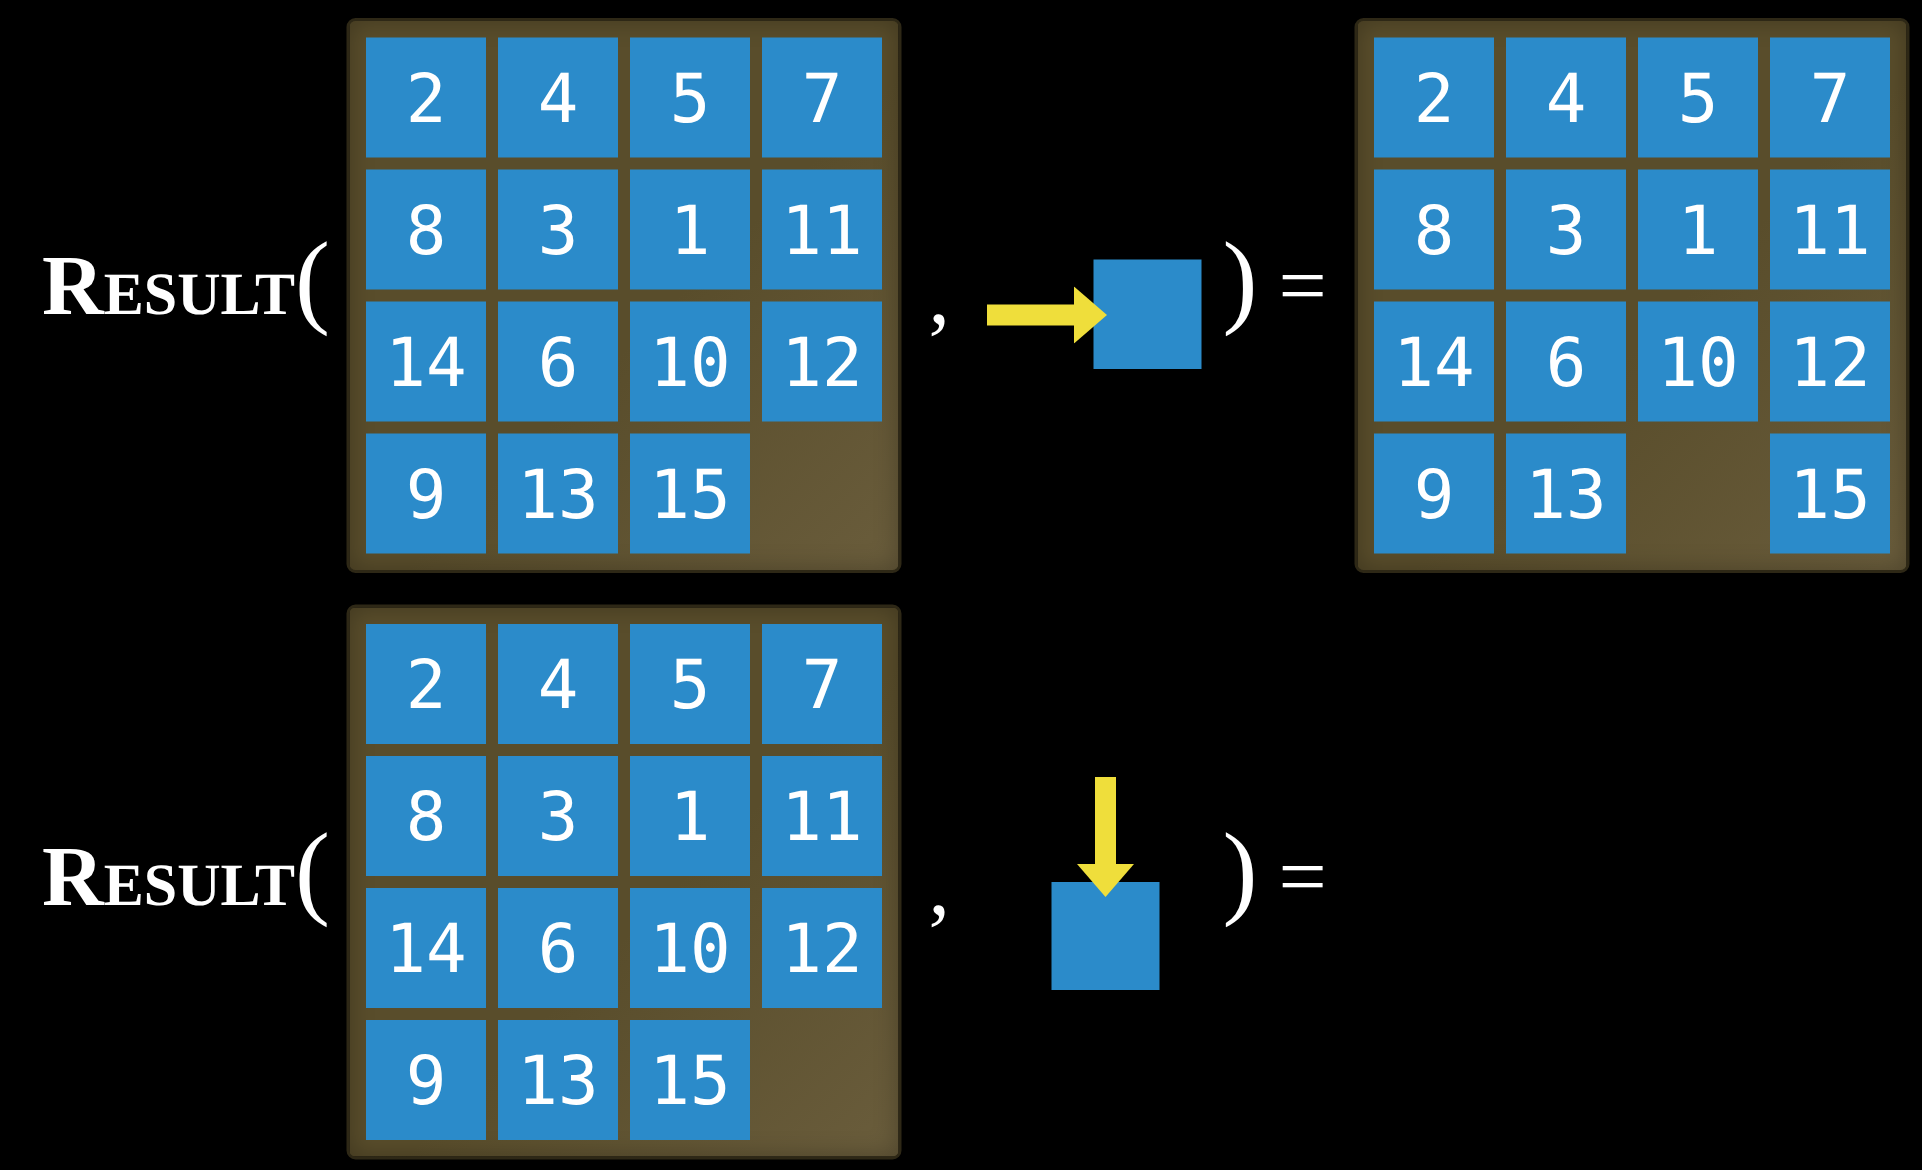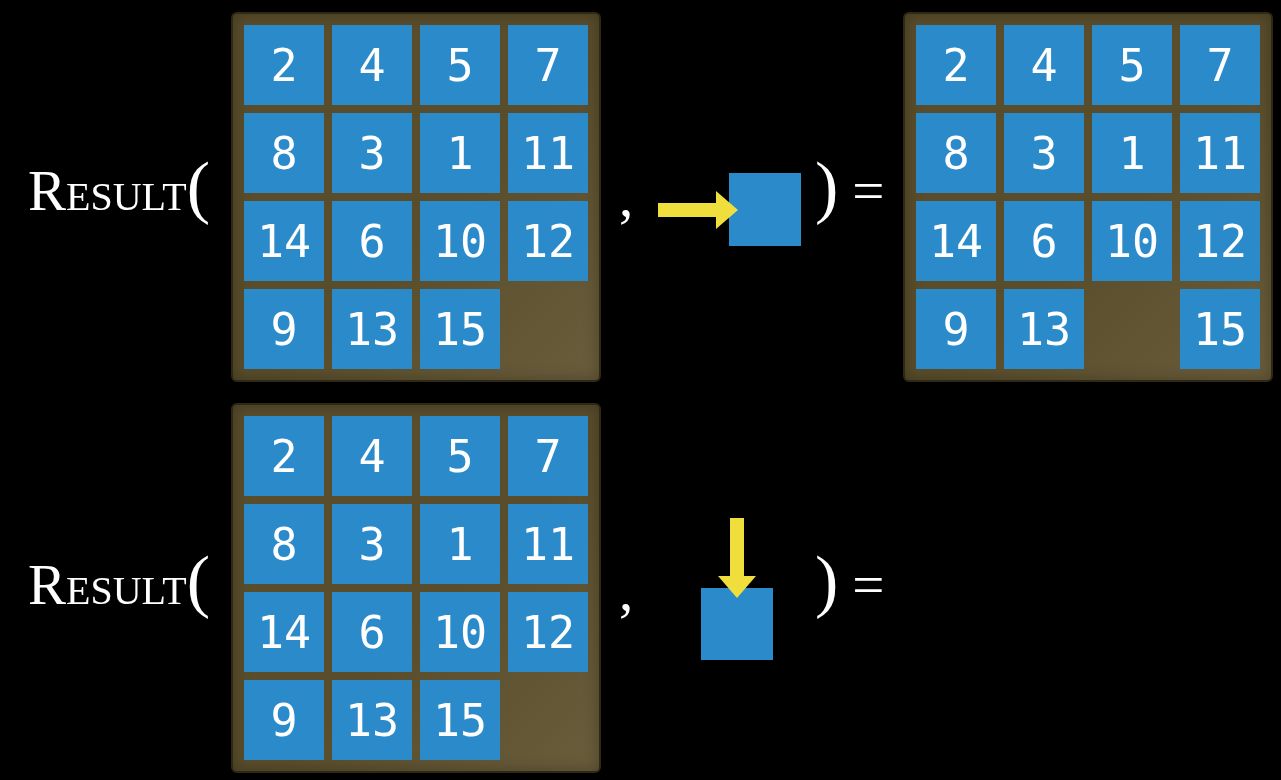--- a/index.html
+++ b/index.html
@@ -34,21 +34,21 @@
   .board .cell{
     background:var(--tile-blue);
     display:flex;align-items:center;justify-content:center;
     font-family:"DejaVu Sans Mono",monospace;
     font-size:45px;line-height:1;
     color:var(--number-white);
     user-select:none;
   }
   .board .cell.empty{background:transparent;}
   .fn-label{position:absolute;display:flex;align-items:baseline;line-height:1;white-space:nowrap;}
-  .fn-name{font-size:57px;font-variant:small-caps;}
+  .fn-name{font-size:57px;font-variant:small-caps;font-weight:bold;}
   .big-paren{font-size:70px;}
   .comma{position:absolute;font-size:57px;line-height:1;}
   .close-group{position:absolute;display:flex;align-items:baseline;line-height:1;}
   .equals{font-size:57px;margin-left:14px;}
   .move-tile{position:absolute;width:72px;height:73px;background:var(--tile-blue);}
   .arrow{position:absolute;display:block;}
   .arrow .fill{fill:var(--arrow-yellow);}
   
   #board-in-1{left:231px;top:12px;}
   #board-out-1{left:903px;top:12px;}

